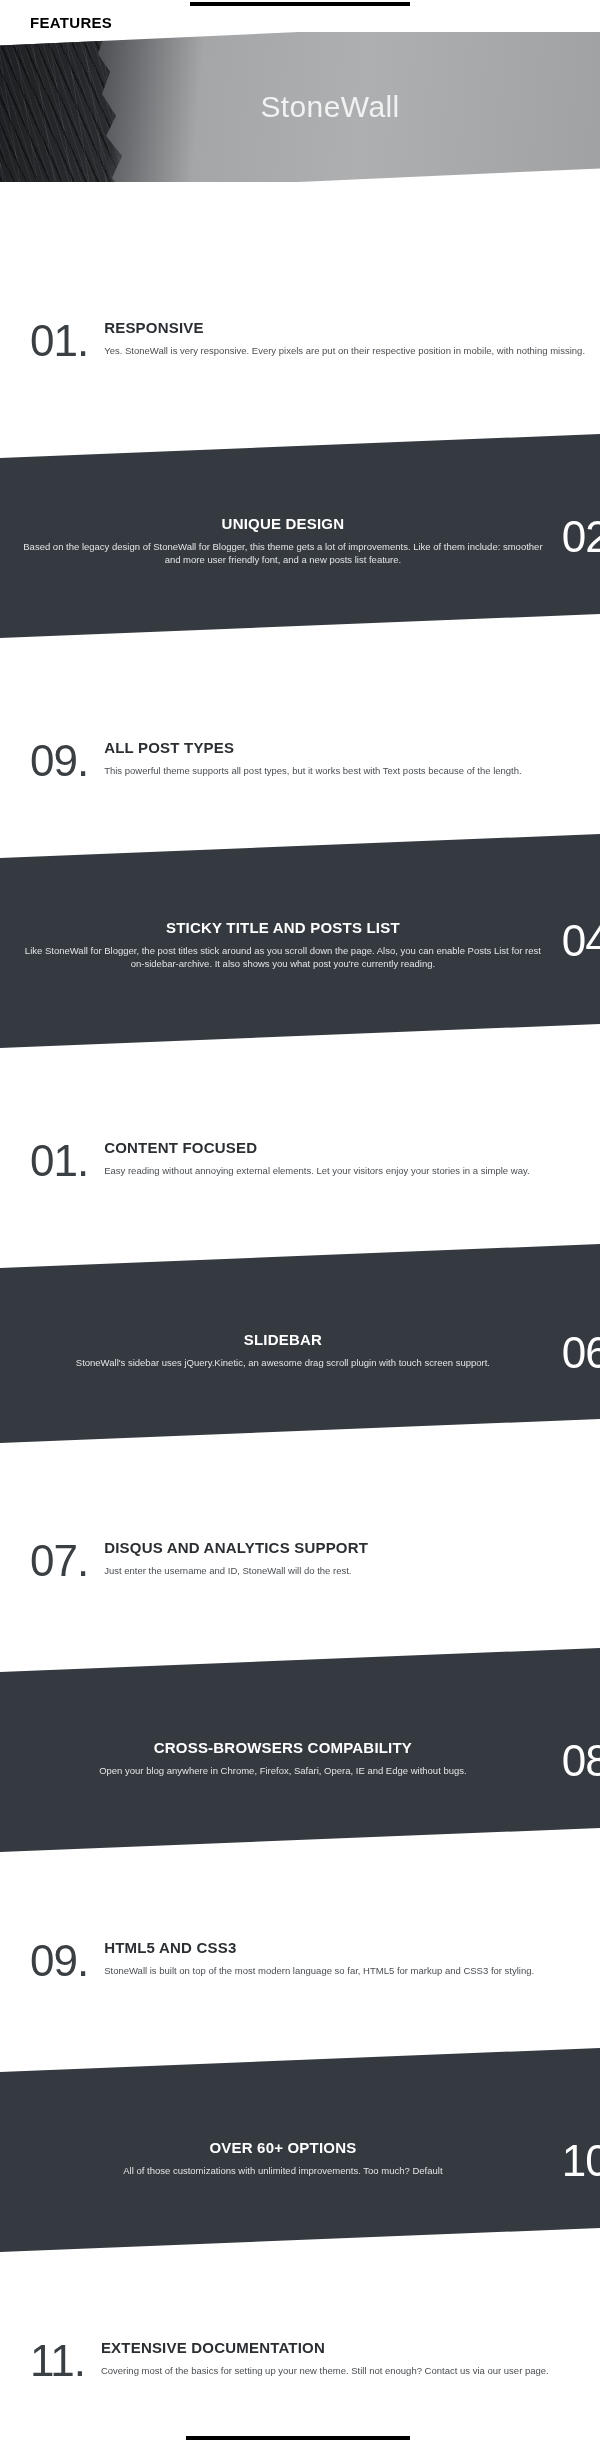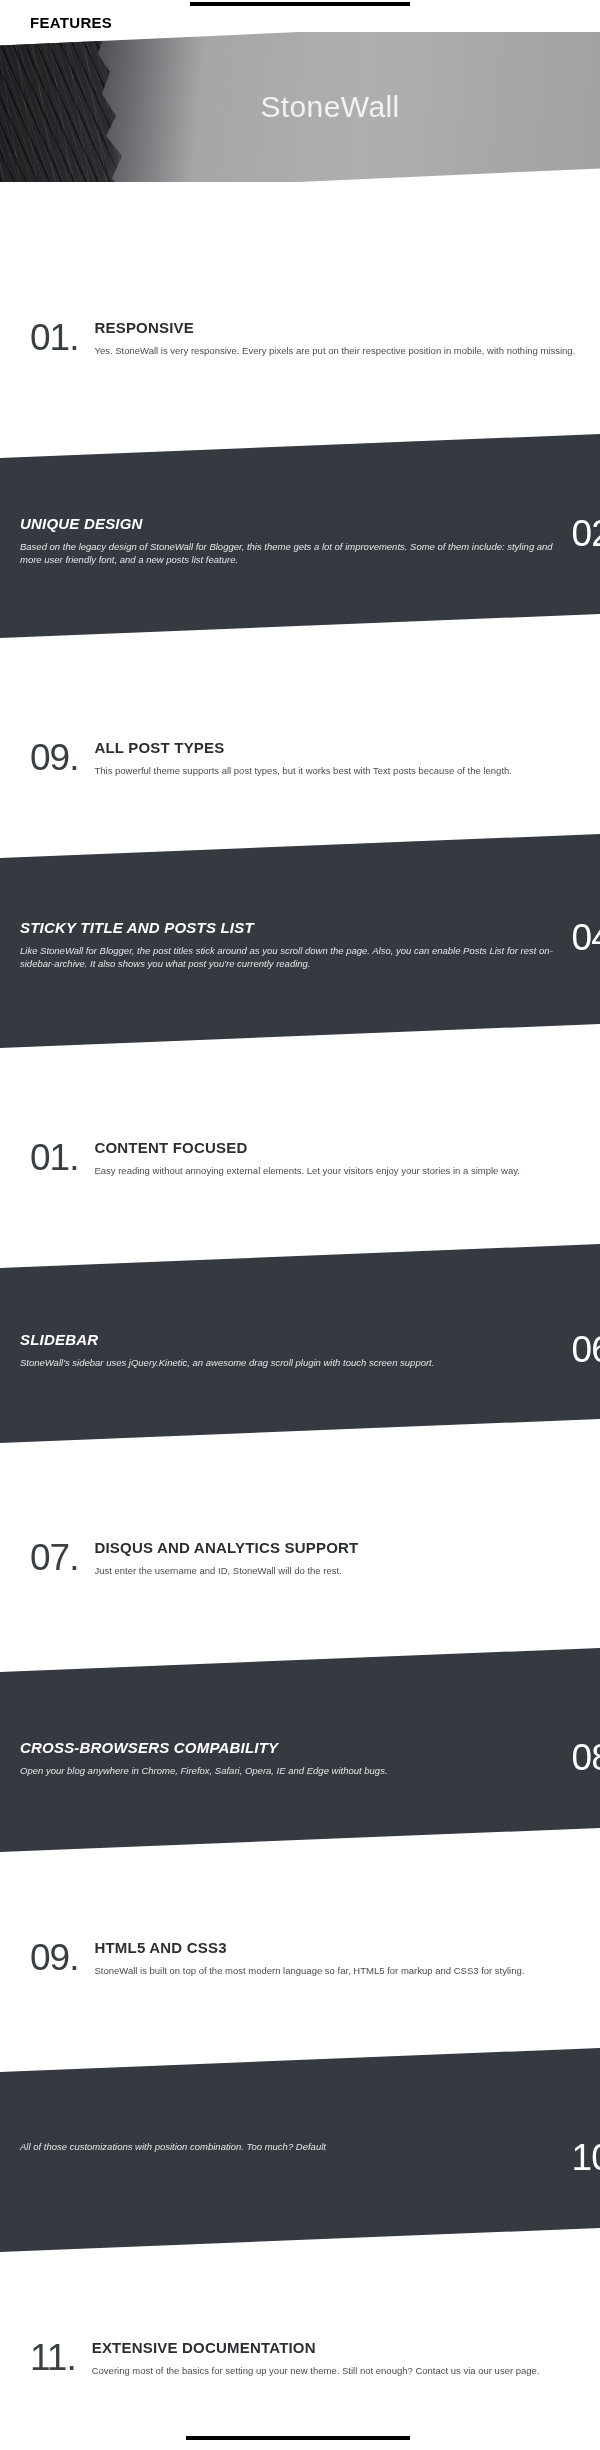--- a/index.html
+++ b/index.html
@@ -111,21 +111,21 @@
   
   .feature {
     position: absolute;
     left: 0;
     width: 600px;
     display: flex;
     align-items: flex-start;
     z-index: 5;
   }
   .feature .num {
-    font-size: 37px;
+    font-size: 44px;
     font-weight: 300;
     line-height: 0.95;
     letter-spacing: -1px;
     white-space: nowrap;
     flex: 0 0 auto;
     text-align: right;
   }
   .feature .body { flex: 1 1 auto; }
   .feature .title {
     font-size: 15px;
@@ -141,21 +141,21 @@
   }
 
   
   .feature.light { color: #2b2f33; }
   .feature.light .num { color: #3a3f44; margin-right: 16px; }
   .feature.light .title { color: #2b2f33; }
   .feature.light .desc { color: #4a4e52; }
 
   
   .feature.dark { color: #ffffff; flex-direction: row; }
-  .feature.dark .body { text-align: left; font-style: italic; }
+  .feature.dark .body { text-align: center; }
   .feature.dark .num { color: #ffffff; margin-left: 16px; order: 2; }
   .feature.dark .title { color: #ffffff; }
   .feature.dark .desc { color: #e3e4e6; }
 </style>
 </head>
 <body>
 
 <div class="page">
 
   <div class="rule top"></div>
@@ -184,21 +184,21 @@
     <div class="body">
       <div class="title">RESPONSIVE</div>
       <div class="desc">Yes. StoneWall is very responsive. Every pixels are put on their respective position in mobile, with nothing missing.</div>
     </div>
   </div>
 
   <div class="feature dark" style="top:516px;padding-left:20px;padding-right:28px;">
     <div class="num">02.</div>
     <div class="body">
       <div class="title">UNIQUE DESIGN</div>
-      <div class="desc">Based on the legacy design of StoneWall for Blogger, this theme gets a lot of improvements. Some of them include: styling and more user friendly font, and a new posts list feature.</div>
+      <div class="desc">Based on the legacy design of StoneWall for Blogger, this theme gets a lot of improvements. Like of them include: smoother and more user friendly font, and a new posts list feature.</div>
     </div>
   </div>
 
   <div class="feature light" style="top:740px;padding-left:30px;padding-right:60px;">
     <div class="num">09.</div>
     <div class="body">
       <div class="title">ALL POST TYPES</div>
       <div class="desc">This powerful theme supports all post types, but it works best with Text posts because of the length.</div>
     </div>
   </div>
@@ -247,21 +247,22 @@
     <div class="num">09.</div>
     <div class="body">
       <div class="title">HTML5 AND CSS3</div>
       <div class="desc">StoneWall is built on top of the most modern language so far, HTML5 for markup and CSS3 for styling.</div>
     </div>
   </div>
 
   <div class="feature dark" style="top:2140px;padding-left:20px;padding-right:28px;">
     <div class="num">10.</div>
     <div class="body">
-      <div class="desc">All of those customizations with position combination. Too much? Default</div>
+      <div class="title">OVER 60+ OPTIONS</div>
+      <div class="desc">All of those customizations with unlimited improvements. Too much? Default</div>
     </div>
   </div>
 
   <div class="feature light" style="top:2340px;padding-left:30px;padding-right:30px;">
     <div class="num">11.</div>
     <div class="body">
       <div class="title">EXTENSIVE DOCUMENTATION</div>
       <div class="desc">Covering most of the basics for setting up your new theme. Still not enough? Contact us via our user page.</div>
     </div>
   </div>

